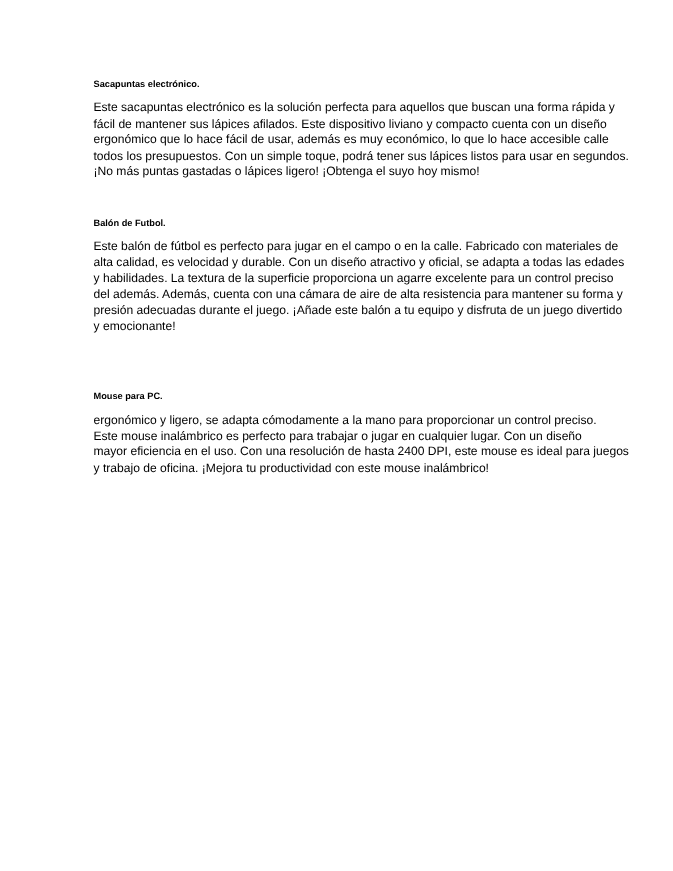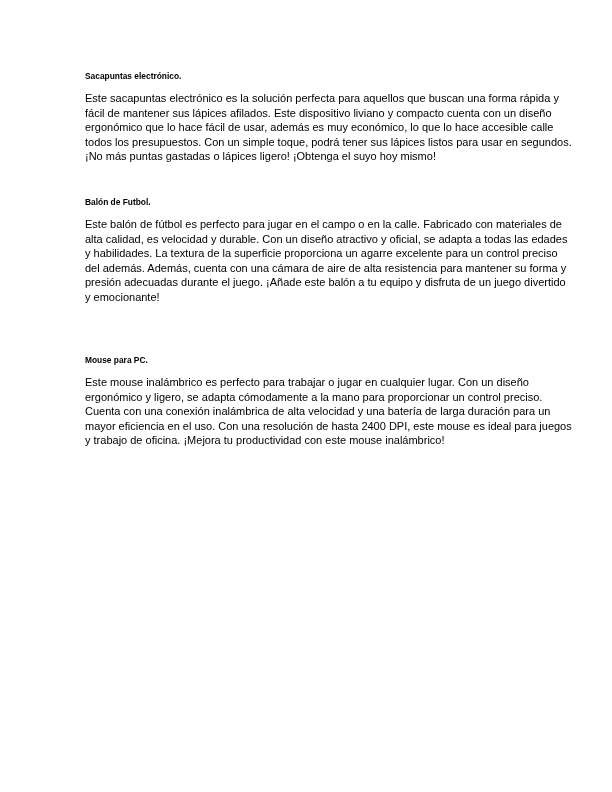--- a/index.html
+++ b/index.html
@@ -44,21 +44,20 @@
       <span class="line">y habilidades. La textura de la superficie proporciona un agarre excelente para un control preciso</span>
       <span class="line">del además. Además, cuenta con una cámara de aire de alta resistencia para mantener su forma y</span>
       <span class="line">presión adecuadas durante el juego. ¡Añade este balón a tu equipo y disfruta de un juego divertido</span>
       <span class="line">y emocionante!</span>
     </p>
   </div>
 
   <div class="section" style="top:310px;margin-top:44px;">
     <p class="heading">Mouse para PC.</p>
     <p class="body-text">
+      <span class="line">ergonómico y ligero, se adapta cómodamente a la mano para proporcionar un control preciso.</span>
       <span class="line">Este mouse inalámbrico es perfecto para trabajar o jugar en cualquier lugar. Con un diseño</span>
-      <span class="line">ergonómico y ligero, se adapta cómodamente a la mano para proporcionar un control preciso.</span>
-      <span class="line">Cuenta con una conexión inalámbrica de alta velocidad y una batería de larga duración para un</span>
       <span class="line">mayor eficiencia en el uso. Con una resolución de hasta 2400 DPI, este mouse es ideal para juegos</span>
       <span class="line">y trabajo de oficina. ¡Mejora tu productividad con este mouse inalámbrico!</span>
     </p>
   </div>
 
 </div>
 
 </body></html>

